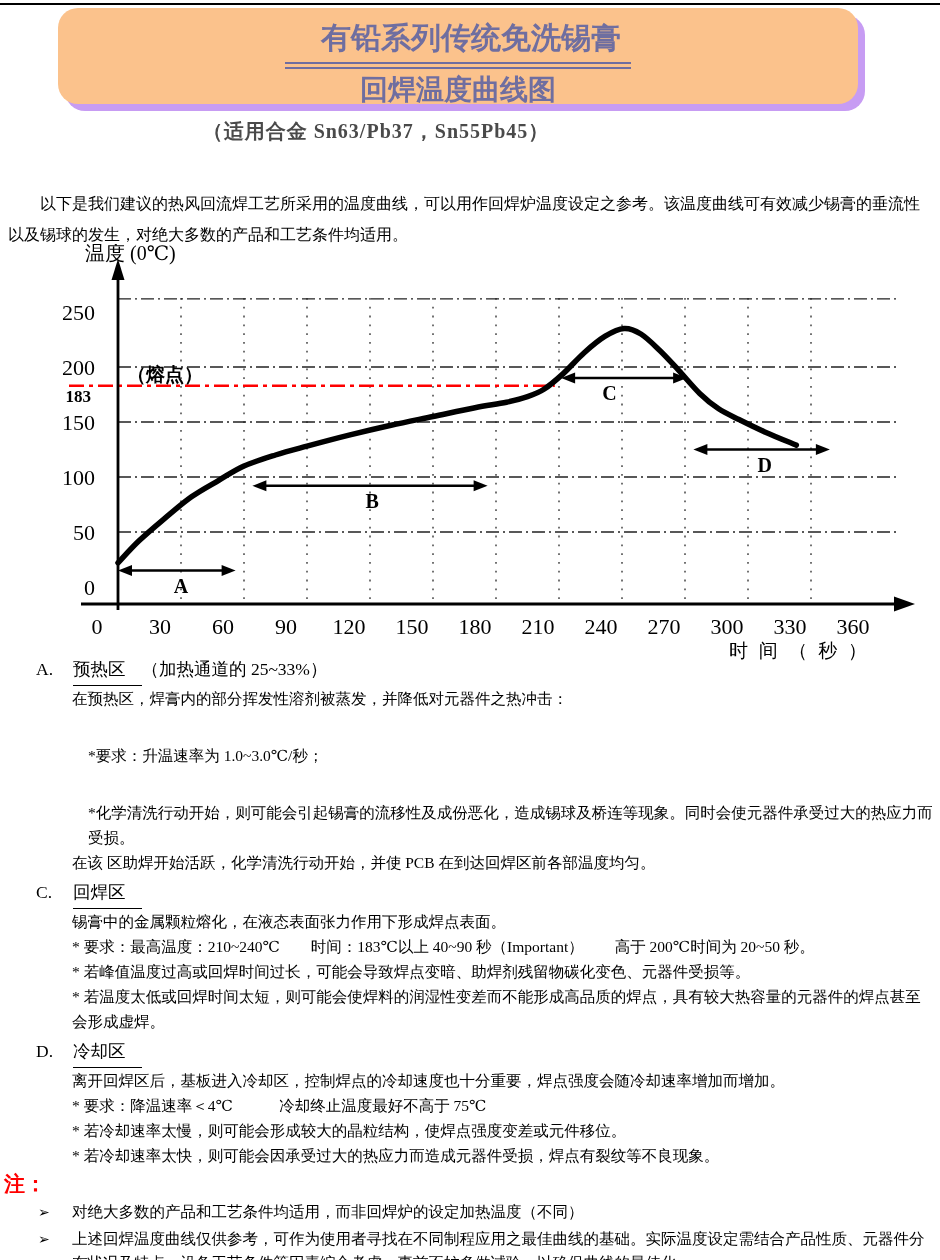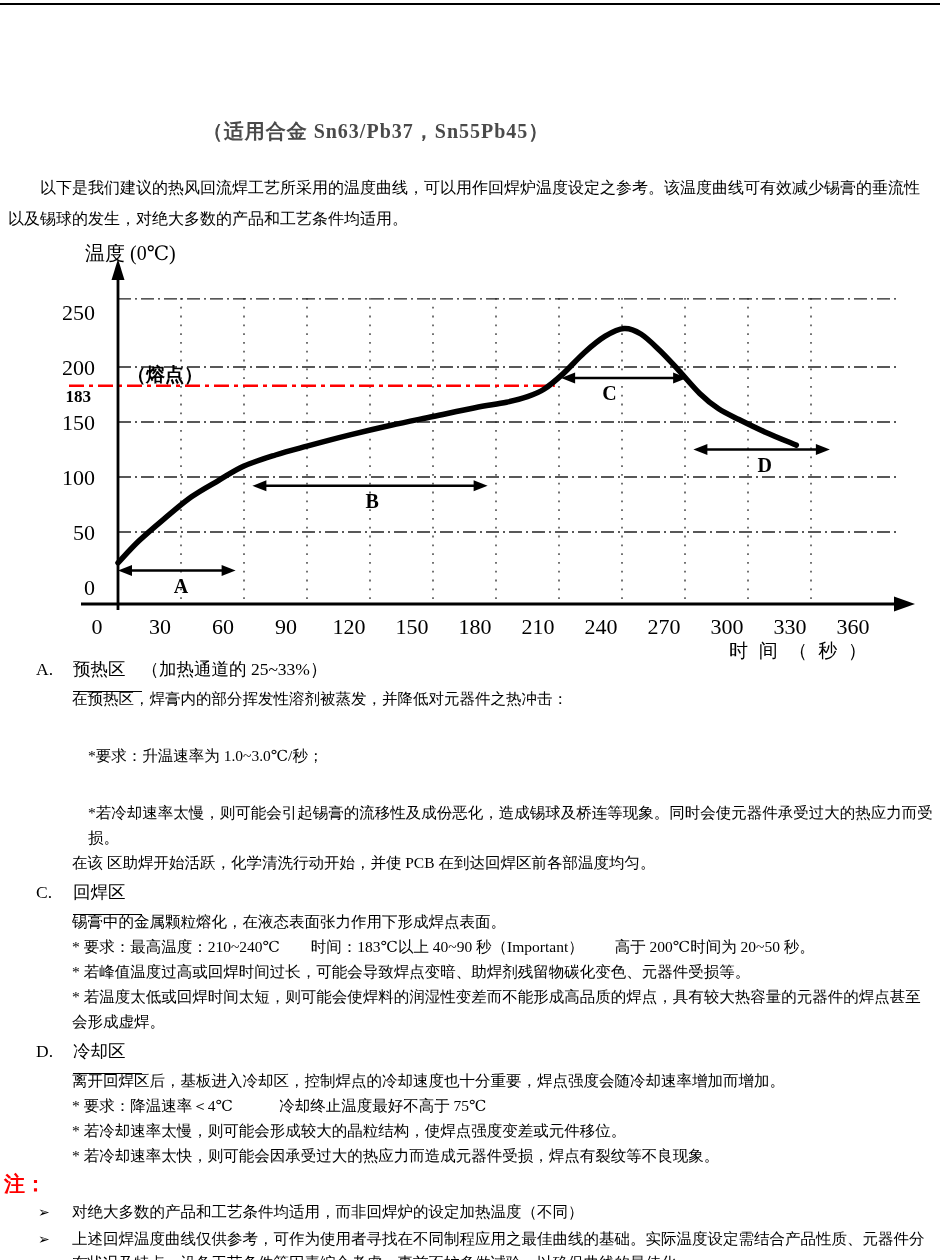--- a/index.html
+++ b/index.html
@@ -9,43 +9,49 @@
   .header-box{position:absolute;left:58px;top:8px;width:800px;height:96px;
         background:#FBC28C;border-radius:20px;box-shadow:7px 7px 0 #C79CF3;
         text-align:center;}
   .title-line1{font-size:30px;color:#6F6EA0;margin-top:10px;font-weight:bold;}
   .title-underline{display:inline-block;border-bottom:7px double #6F6EA0;
         padding:0 10px 3px 36px;}
   .title-rest{font-weight:600;}
   .title-line2{font-size:28px;color:#6F6EA0;margin-top:2px;font-weight:600;}
   .alloy{position:absolute;top:118px;left:0;width:752px;text-align:center;
         font-size:20px;font-weight:bold;color:#4a4a4a;letter-spacing:1px;}
-  .intro{position:absolute;top:172px;left:8px;width:926px;margin:0;
+  .intro{position:absolute;top:188px;left:8px;width:926px;margin:0;
         font-size:16px;line-height:31px;text-indent:2em;}
   .chart-wrap{position:absolute;top:244px;left:39px;width:900px;height:424px;}
   #chart-svg text{font-family:"Liberation Serif","DejaVu Serif",serif;fill:#000;}
   .content{position:absolute;top:652px;left:0;width:940px;}
   .sec-heading{font-size:17.5px;line-height:24px;margin:5px 0 5px 36px;}
   .sec-letter{display:inline-block;width:37px;}
-  .u{border-bottom:1.6px solid #000;padding-bottom:12px;text-align:center;}
+  .u{border-bottom:1.6px solid #000;padding-bottom:6px;text-align:center;}
   .sec-title{padding-right:16px;}
   .sec-line{font-size:15.5px;line-height:25px;margin-left:72px;width:862px;}
   .ind1{margin-left:88px;width:848px;margin-top:32px;}
   .notes-title{color:#FF0000;font-weight:bold;font-size:21px;margin:3px 0 3px 4px;line-height:26px;}
   .note-item{display:flex;margin:1px 0 1px 38px;width:888px;
         font-size:15.5px;line-height:24.5px;}
   .note-bullet{flex:0 0 34px;font-size:14px;padding-top:1px;}
   .note-text{flex:1;}
 </style>
 </head>
 <body>
 
 <div class="page">
   <div class="top-rule"></div>
 
+  <div class="header-box">
+    <div class="title-line1">
+      <span class="title-underline"><span>有铅</span><span class="title-rest">系列传统免洗锡膏</span></span>
+    </div>
+    <div class="title-line2">回焊温度曲线图</div>
+  </div>
 
   <div class="alloy">（适用合金 Sn63/Pb37，Sn55Pb45）</div>
 
   <p class="intro">以下是我们建议的热风回流焊工艺所采用的温度曲线，可以用作回焊炉温度设定之参考。该温度曲线可有效减少锡膏的垂流性以及锡球的发生，对绝大多数的产品和工艺条件均适用。</p>
 
   <div class="chart-wrap">
     <svg id="chart-svg" width="900" height="424">
         <line x1="142" y1="54" x2="142" y2="356" stroke="#444" stroke-width="1.5" stroke-dasharray="1.8 7"></line>
         <line x1="205" y1="54" x2="205" y2="356" stroke="#444" stroke-width="1.5" stroke-dasharray="1.8 7"></line>
         <line x1="268" y1="54" x2="268" y2="356" stroke="#444" stroke-width="1.5" stroke-dasharray="1.8 7"></line>
@@ -109,21 +115,21 @@
         <text x="725.8000000000001" y="227.5" font-size="20" font-weight="bold" text-anchor="middle">D</text>
       </svg>
   </div>
 
   <div class="content">
     <div id="sections">
         <div class="section">
           <div class="sec-heading"><span class="sec-letter">A.</span><span class="sec-title u">预热区</span><span class="sec-suffix">（加热通道的 25~33%）</span></div>
           <div class="sec-line">在预热区，焊膏内的部分挥发性溶剂被蒸发，并降低对元器件之热冲击：</div>
           <div class="sec-line ind1">*要求：升温速率为 1.0~3.0℃/秒；</div>
-          <div class="sec-line ind1">*若冷却速率太慢，则可能会引起锡膏的流移性及成份恶化，造成锡球及桥连等现象。同时会使元器件承受过大的热应力而受损。</div>
+          <div class="sec-line ind1">*化学清洗行动开始，则可能会引起锡膏的流移性及成份恶化，造成锡球及桥连等现象。同时会使元器件承受过大的热应力而受损。</div>
         </div>
         <div class="section">
           <div class="sec-line">在该 区助焊开始活跃，化学清洗行动开始，并使 PCB 在到达回焊区前各部温度均匀。</div>
         </div>
         <div class="section">
           <div class="sec-heading"><span class="sec-letter">C.</span><span class="sec-title u">回焊区</span></div>
           <div class="sec-line">锡膏中的金属颗粒熔化，在液态表面张力作用下形成焊点表面。</div>
           <div class="sec-line">* 要求：最高温度：210~240℃　　时间：183℃以上 40~90 秒（Important）　　高于 200℃时间为 20~50 秒。</div>
           <div class="sec-line">* 若峰值温度过高或回焊时间过长，可能会导致焊点变暗、助焊剂残留物碳化变色、元器件受损等。</div>
           <div class="sec-line">* 若温度太低或回焊时间太短，则可能会使焊料的润湿性变差而不能形成高品质的焊点，具有较大热容量的元器件的焊点甚至会形成虚焊。</div>

